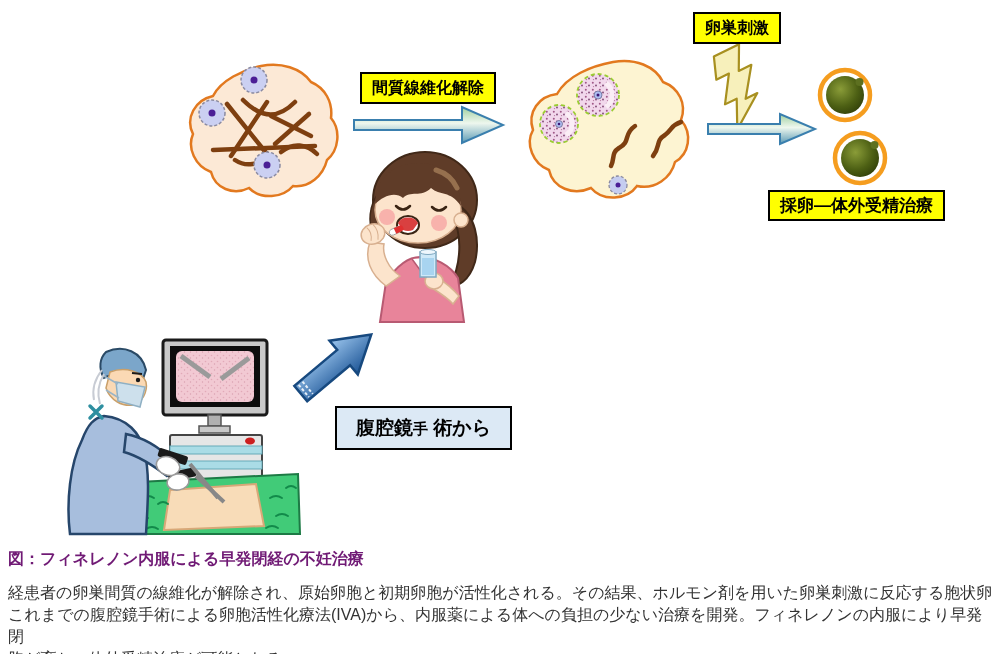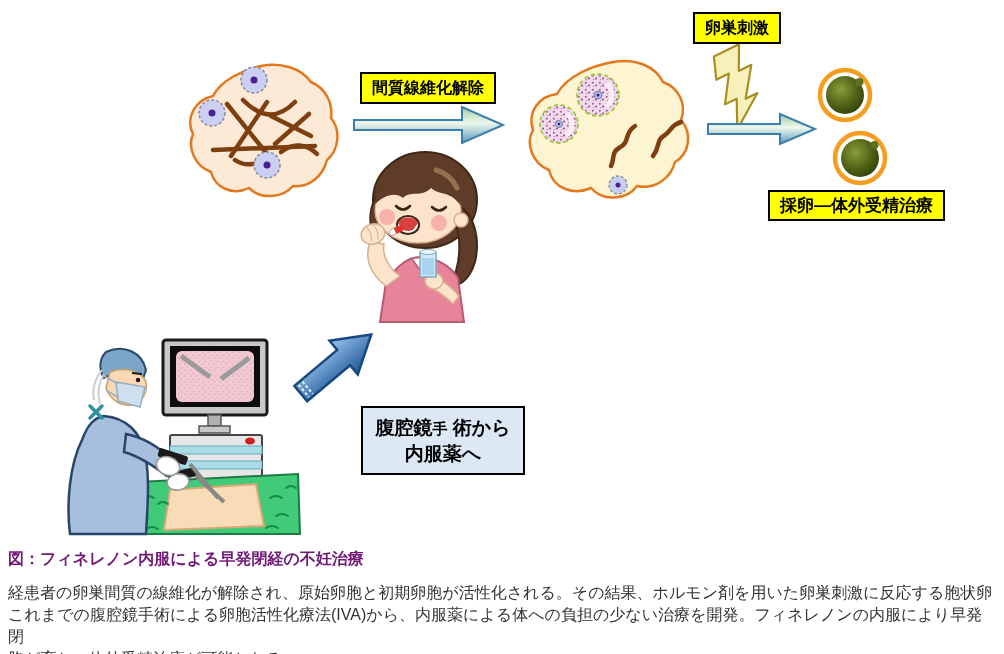--- a/index.html
+++ b/index.html
@@ -251,23 +251,22 @@
           <stop offset="1" stop-color="#1d5596"></stop>
   </linearGradient>
       </defs>
   <g transform="rotate(-40 52 46)">
     <path d="M6,36 L62,36 L62,24 L98,46 L62,68 L62,56 L6,56 Z" fill="url(#dg)" stroke="#17497f" stroke-width="2.5"></path>
     <path d="M10,38 L10,54 M15,38 L15,54" stroke="#e8f0f8" stroke-width="2" stroke-dasharray="3,2"></path>
   </g>
 </svg>
 </div>
 
-<div class="abs bluebox" style="left:335px; top:406px; width:164px;margin-left:26px;">
+<div class="abs bluebox" style="left:335px; top:406px; width:177px;">
   <div><span>腹腔鏡</span><span class="sm">手</span><span> 術から</span></div>
-  <div>内服薬へ</div>
 </div>
 
 <div class="abs" style="left:8px; top:549px; width:990px;">
   <div class="cap-title">図：フィネレノン内服による早発閉経の不妊治療</div>
   <div class="cap-body">
     <div>経患者の卵巣間質の線維化が解除され、原始卵胞と初期卵胞が活性化される。その結果、ホルモン剤を用いた卵巣刺激に反応する胞状卵</div>
     <div>これまでの腹腔鏡手術による卵胞活性化療法(IVA)から、内服薬による体への負担の少ない治療を開発。フィネレノンの内服により早発閉</div>
     <div>胞が育ち、体外受精治療が可能となる。</div>
   </div>
 </div>

